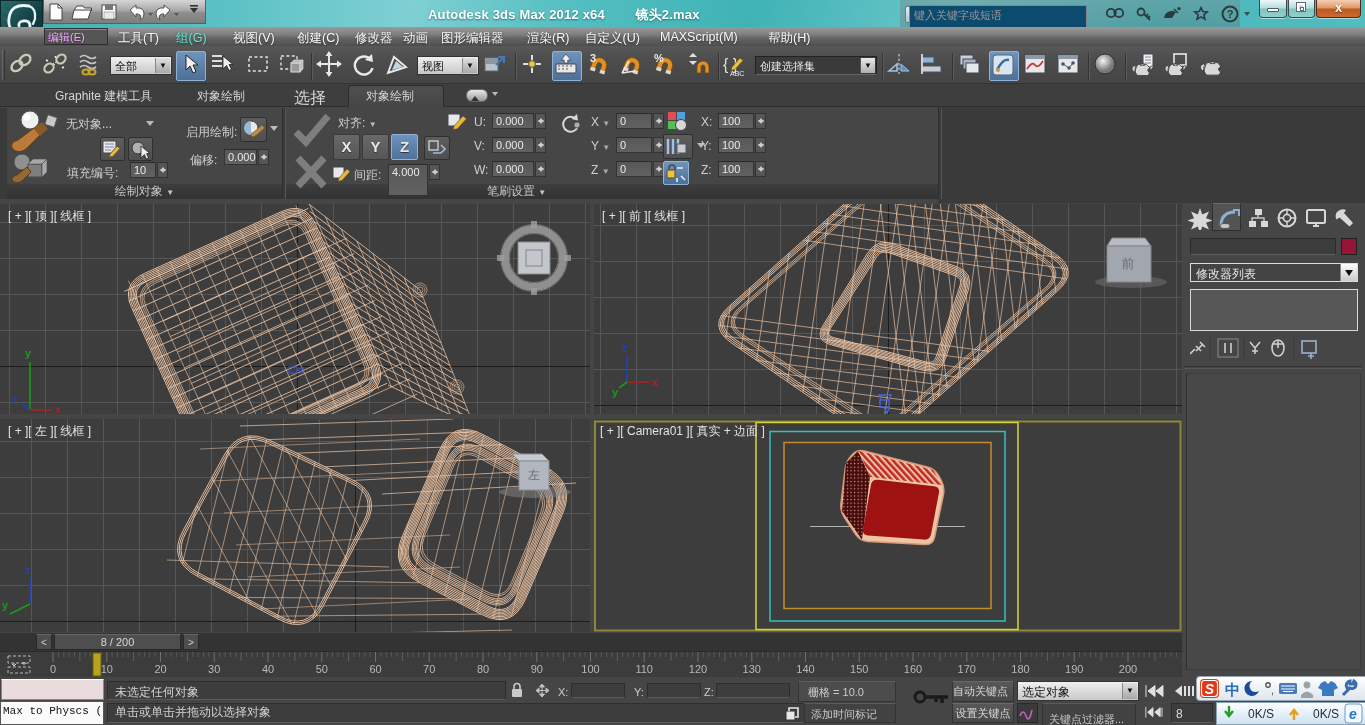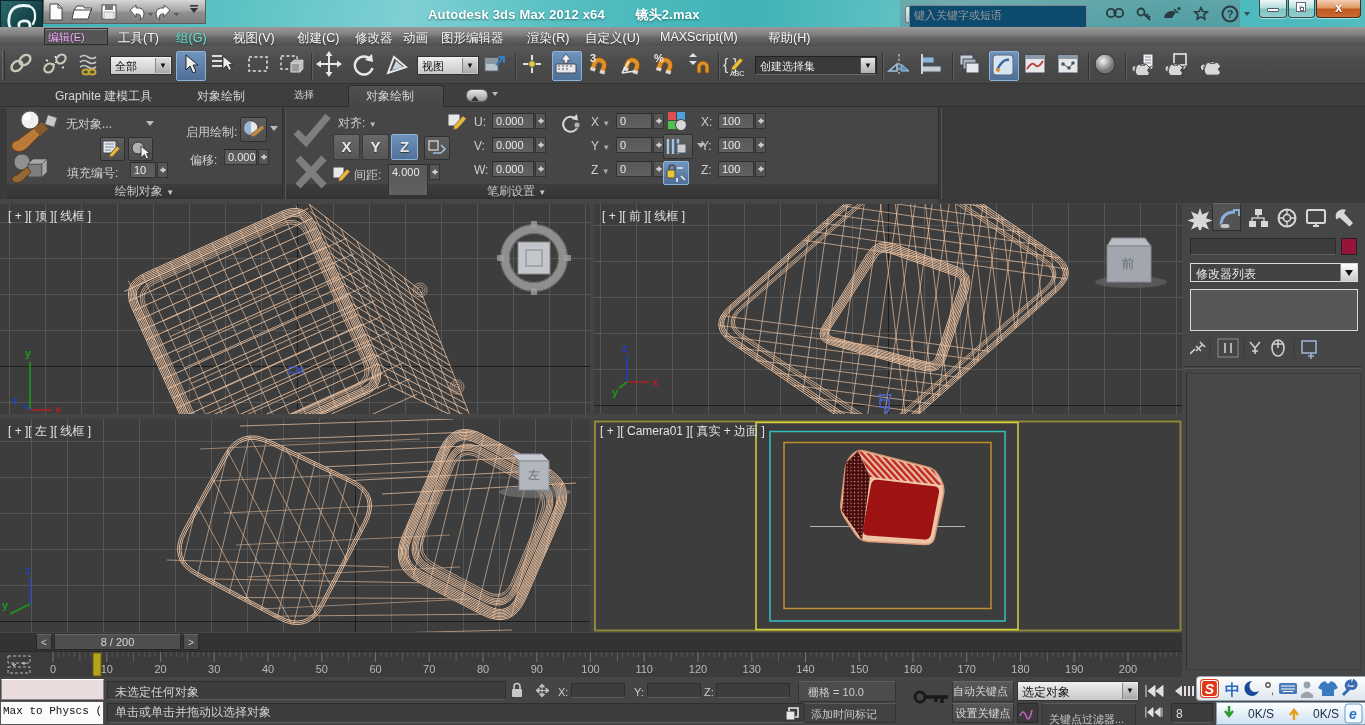--- a/index.html
+++ b/index.html
@@ -231,21 +231,21 @@
       <g transform="translate(2,4) scale(1.15)">
         <path d="M6 14 q-3.5 -1 -3 -4 q.4 -2 3 -2.4 l1.4 2 q-1.8 3 -1.4 4.4 z M20 14.5 l4.5 -6 -1.6 -1 -4.4 4.6 z M7 9 a7 5.2 0 0 1 13 0 l1 1 q1 5 -2.5 7.5 l-10 0 q-3 -2.5 -2.5 -7.5 z M11 6.2 q2.5 -1.4 5 0 l-.6 1.4 q-2 -.8 -3.8 0 z" fill="#d8d8d8" stroke="#3a3a3a" stroke-width=".8"></path>
       </g>
     </svg></div>
 <div class="abs" style="left:0;top:84px;width:1365px;height:23px;background:#3e3e3e;border-bottom:1px solid #2e2e2e"></div>
 <div class="abs" style="left:0;top:107px;width:1365px;height:96px;background:#3a3a3a"></div>
 <div class="abs" style="left:0;top:107px;width:938px;height:96px;background:#464646"></div>
 <div class="abs" style="left:348px;top:85px;width:96px;height:22px;background:linear-gradient(180deg,#4f4f4f,#464646);border:1px solid #2d2d2d;border-bottom:none;border-radius:3px 3px 0 0"></div>
 <div class="abs" style="left:55px;top:88px;font-size:12px;color:#d6d6d6">Graphite 建模工具</div>
 <div class="abs" style="left:197px;top:88px;font-size:12px;color:#d6d6d6">对象绘制</div>
-<div class="abs" style="left:294px;top:88px;font-size:10px;color:#d6d6d6">选择</div>
+<div class="abs" style="left:294px;top:88px;font-size:16px;color:#d6d6d6">选择</div>
 <div class="abs" style="left:366px;top:88px;font-size:12px;color:#d6d6d6">对象绘制</div>
 <div class="abs" style="left:466px;top:89px;width:22px;height:13px;background:linear-gradient(180deg,#e8e8e8,#9a9a9a);border-radius:6px;border:1px solid #666"></div>
 <div class="abs" style="left:471px;top:92px;width:0;height:0;border:4px solid transparent;border-bottom:5px solid #333"></div>
 <div class="abs" style="left:492px;top:92px;width:0;height:0;border:3px solid transparent;border-top:4px solid #bbb"></div>
 <div class="abs" style="left:7px;top:184px;width:275px;height:15px;background:linear-gradient(180deg,#3d3d3d,#333);color:#c6c6c6;font-size:12px;text-align:center;line-height:14px">绘制对象 <span style="font-size:8px">▼</span></div>
 <div class="abs" style="left:286px;top:184px;width:652px;height:15px;background:linear-gradient(180deg,#3d3d3d,#333);color:#c6c6c6;font-size:12px;line-height:14px">
     <span style="position:absolute;left:201px">笔刷设置 <span style="font-size:8px">▼</span></span>
   </div>
 <div class="abs" style="left:282px;top:108px;width:4px;height:91px;background:#3a3a3a;border-left:1px solid #2e2e2e;border-right:1px solid #555"></div>
 <div class="abs" style="left:938px;top:108px;width:4px;height:91px;background:#3a3a3a;border-left:1px solid #2e2e2e;border-right:1px solid #555"></div>

